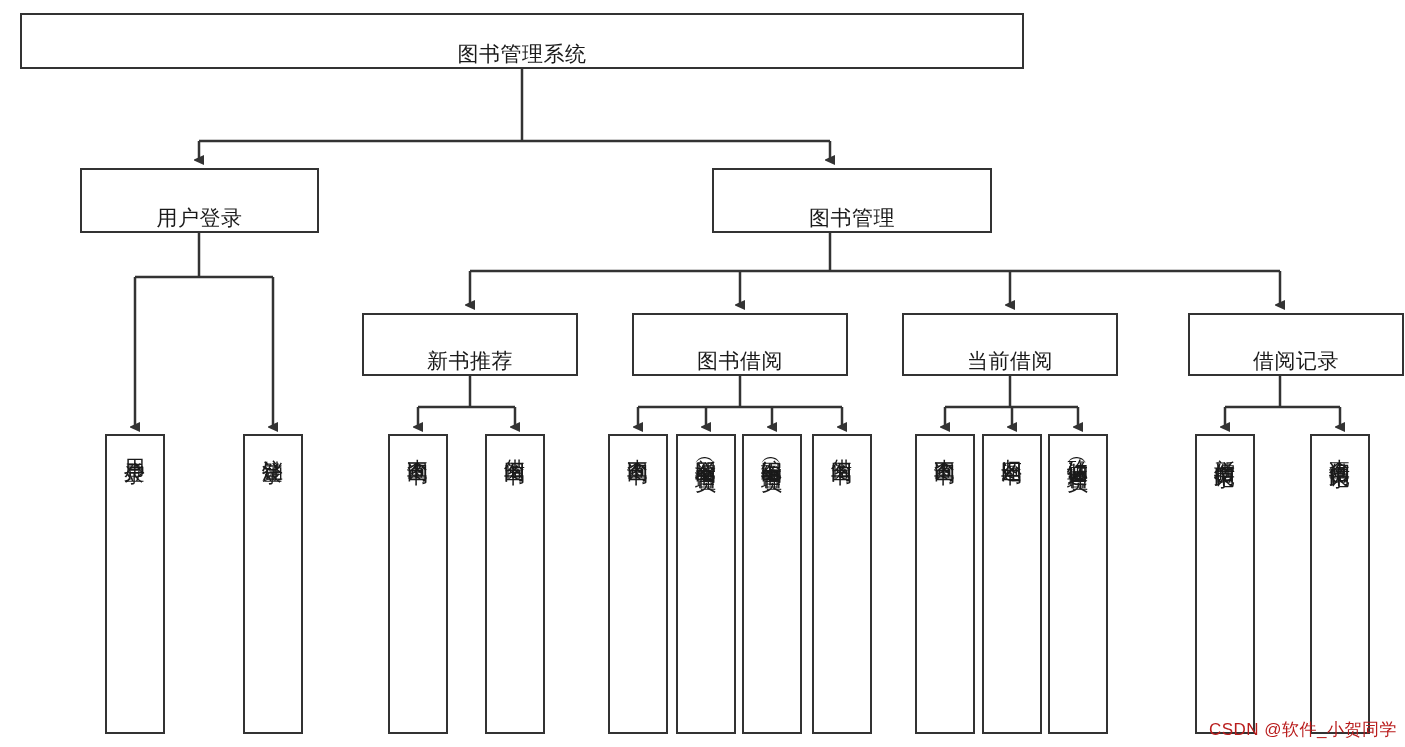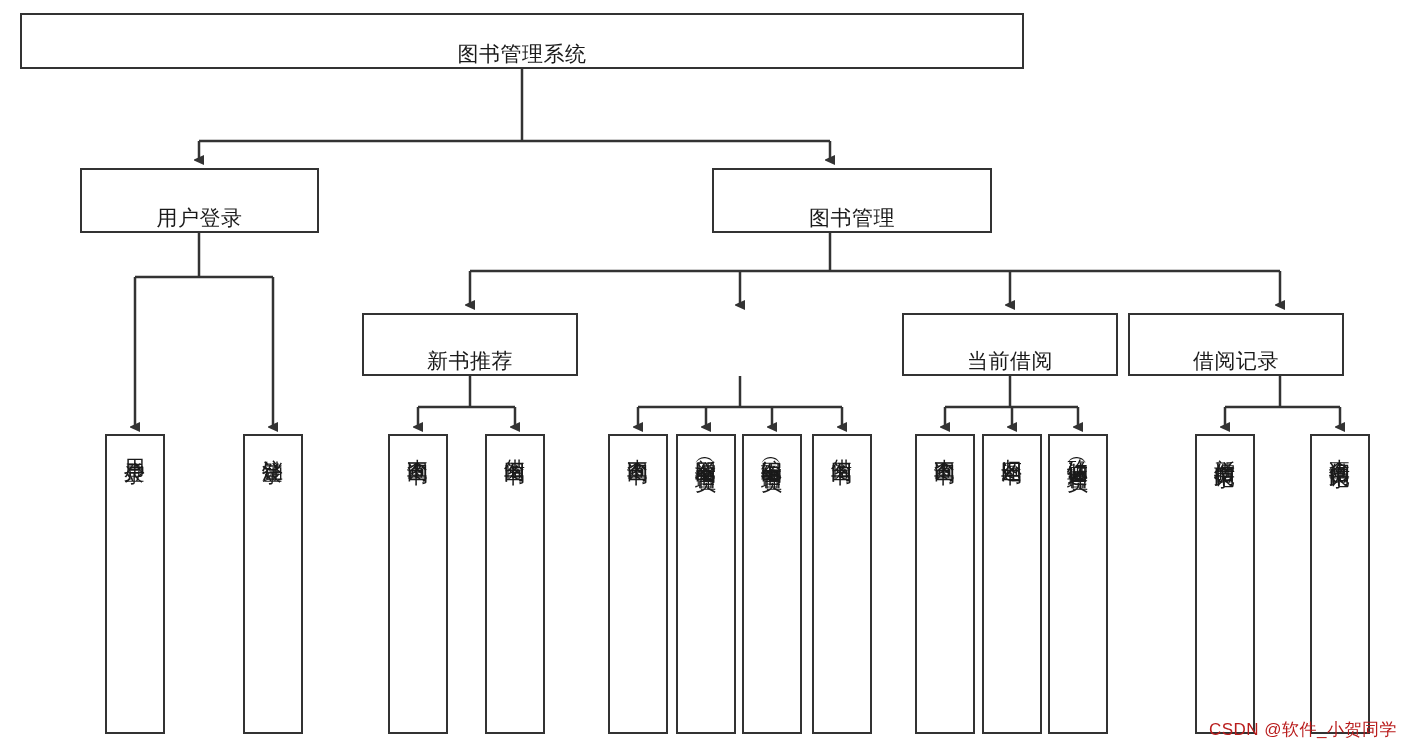--- a/index.html
+++ b/index.html
@@ -131,24 +131,27 @@
   <div class="node node-branch" style="left:80px; top:168px; width:239px; height:65px;">
     <span class="label">用户登录</span>
   </div>
   <div class="node node-branch" style="left:712px; top:168px; width:280px; height:65px;">
     <span class="label">图书管理</span>
   </div>
 
   <div class="node node-branch" style="left:362px; top:313px; width:216px; height:63px;">
     <span class="label">新书推荐</span>
   </div>
+  <div class="node node-branch" style="left:632px; top:313px; width:216px; height:63px;">
+    <span class="label">图书借阅</span>
+  </div>
   <div class="node node-branch" style="left:902px; top:313px; width:216px; height:63px;">
     <span class="label">当前借阅</span>
   </div>
-  <div class="node node-branch" style="left:1128px; top:313px; width:216px; height:63px;">
+  <div class="node node-branch" style="left:1188px; top:313px; width:216px; height:63px;">
     <span class="label">借阅记录</span>
   </div>
 
   <div class="node node-leaf" style="left:105px; top:434px; width:60px; height:300px;">
     <span class="label">用户登录</span>
   </div>
   <div class="node node-leaf" style="left:243px; top:434px; width:60px; height:300px;">
     <span class="label">注销登录</span>
   </div>
 

